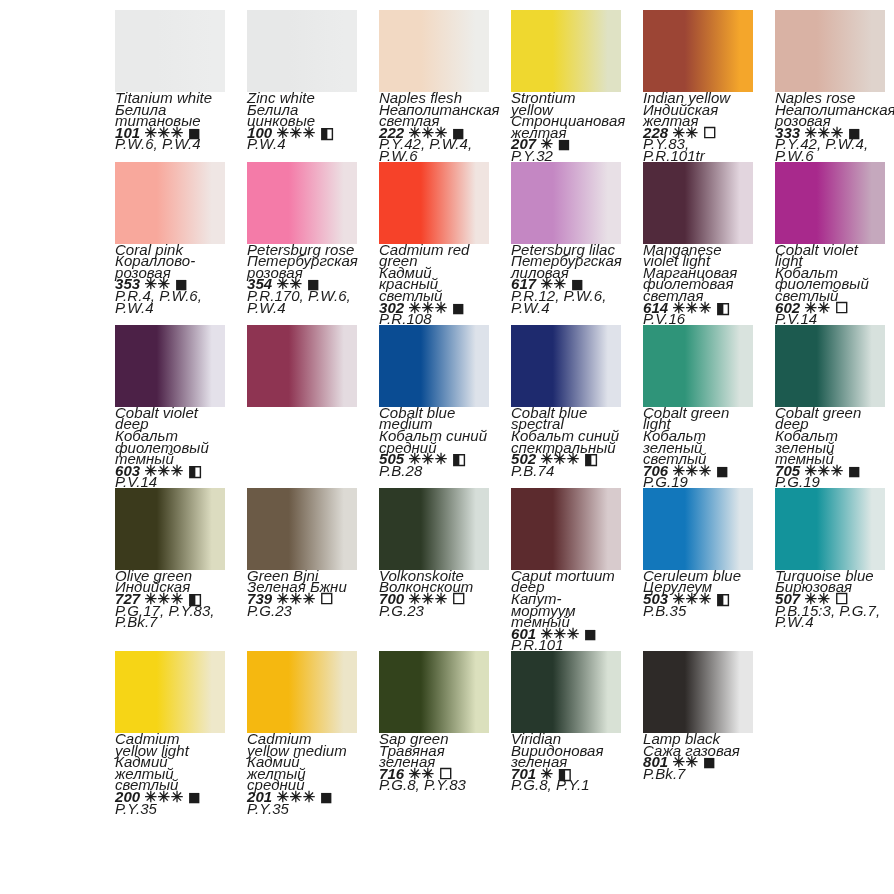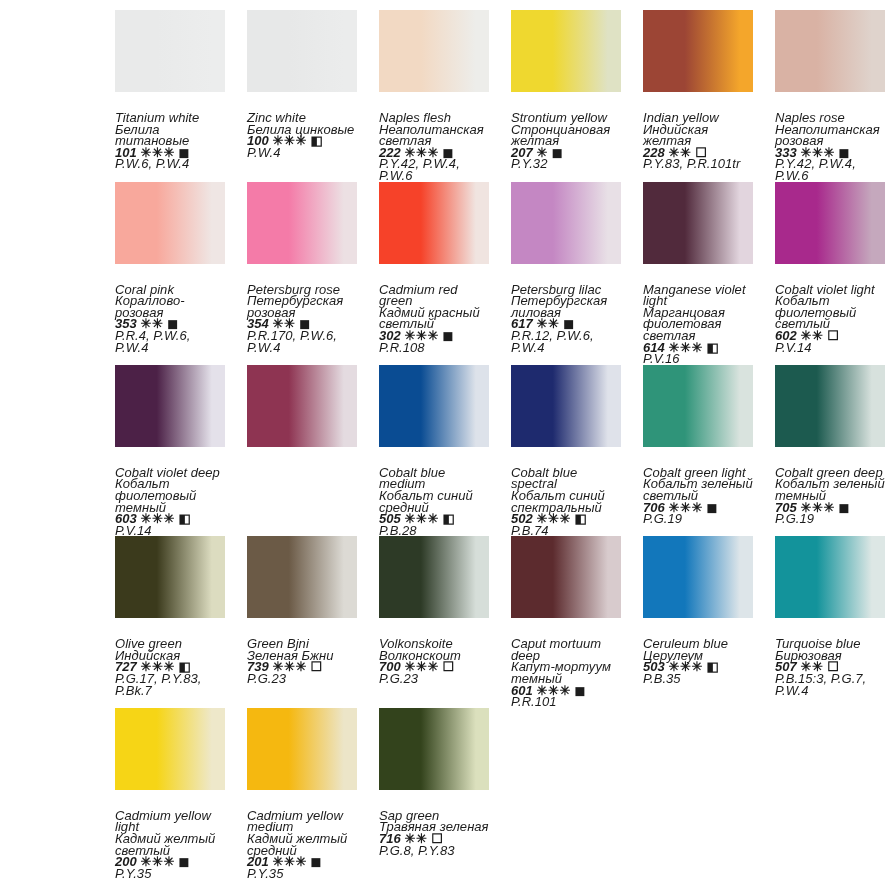--- a/index.html
+++ b/index.html
@@ -25,23 +25,23 @@
   .cell {
     width: 110px;
     position: relative;
   }
   .swatch {
     width: 110px;
     height: 82px;
     display: block;
   }
   .caption {
-    padding-top: 20px;
+    padding-top: 0;
     font-style: italic;
-    font-size: 13px;
+    font-size: 15px;
     line-height: 11.6px;
     color: #1c1c1c;
     letter-spacing: 0.04px;
   }
   .cap-line { white-space: normal; }
   .cap-code { white-space: nowrap; font-weight: bold; }
   .sym { font-style: normal; letter-spacing: 0.6px; }
   .sq { font-style: normal; }
 </style>
 </head>
@@ -298,14 +298,33 @@
       </div>
       <div class="cell r5">
         <div class="swatch" style="background: linear-gradient(to right, rgb(51, 67, 28) 0%, rgb(51, 67, 28) 38%, rgb(219, 224, 189) 88%, rgb(219, 224, 189) 100%);"></div>
         <div class="caption">
           <div class="cap-line">Sap green</div>
           <div class="cap-line">Травяная зеленая</div>
           <div class="cap-code"><span>716</span> <span class="sym">✳✳</span> <span class="sq">☐</span></div>
           <div class="cap-line">P.G.8, P.Y.83</div>
         </div>
       </div>
+      <div class="cell r5">
+        <div class="swatch" style="background: linear-gradient(to right, rgb(38, 56, 44) 0%, rgb(38, 56, 44) 38%, rgb(216, 225, 213) 88%, rgb(216, 225, 213) 100%);"></div>
+        <div class="caption">
+          <div class="cap-line">Viridian</div>
+          <div class="cap-line">Виридоновая</div>
+          <div class="cap-line">зеленая</div>
+          <div class="cap-code"><span>701</span> <span class="sym">✳</span> <span class="sq">◧</span></div>
+          <div class="cap-line">P.G.8, P.Y.1</div>
+        </div>
+      </div>
+      <div class="cell r5">
+        <div class="swatch" style="background: linear-gradient(to right, rgb(46, 42, 40) 0%, rgb(46, 42, 40) 38%, rgb(230, 230, 230) 88%, rgb(230, 230, 230) 100%);"></div>
+        <div class="caption">
+          <div class="cap-line">Lamp black</div>
+          <div class="cap-line">Сажа газовая</div>
+          <div class="cap-code"><span>801</span> <span class="sym">✳✳</span> <span class="sq">◼</span></div>
+          <div class="cap-line">P.Bk.7</div>
+        </div>
+      </div>
     </div>
 </div>
 
 </body></html>

